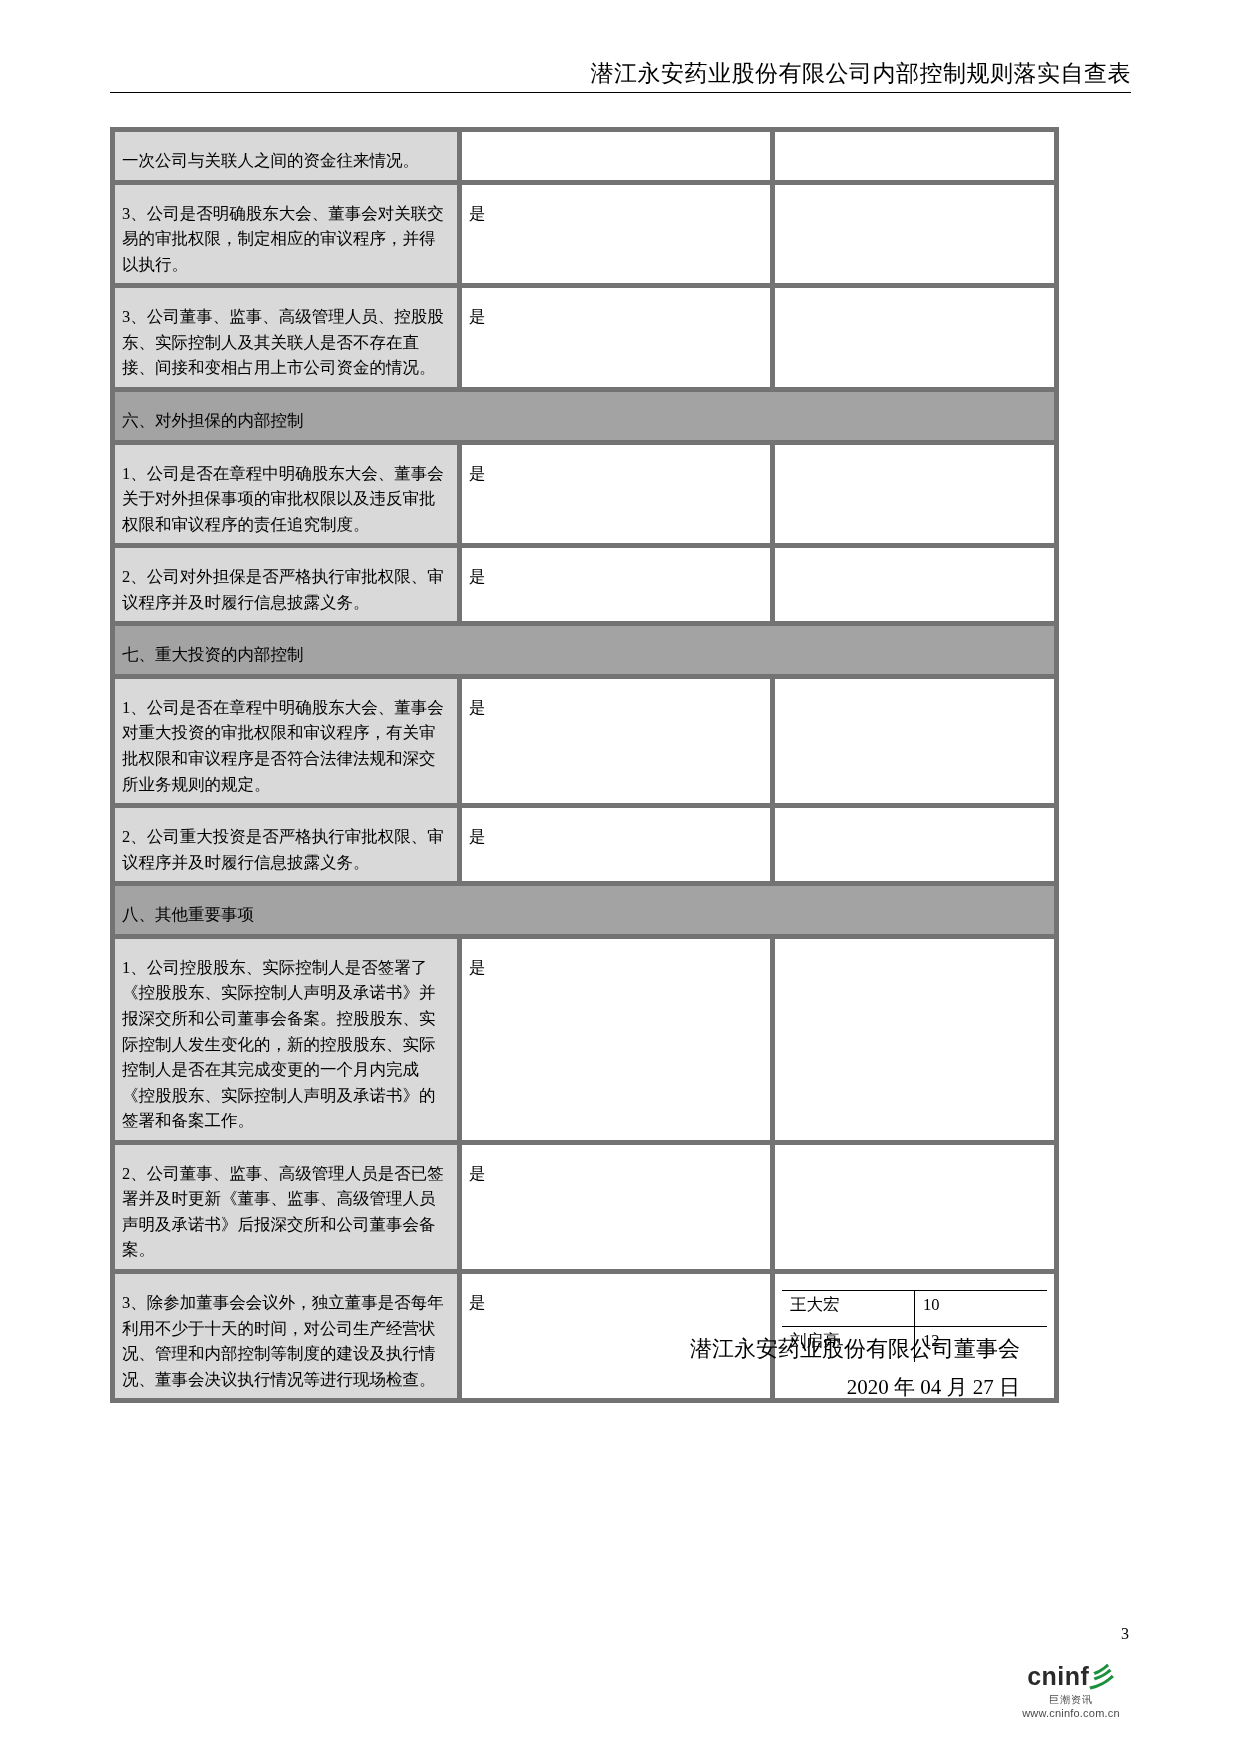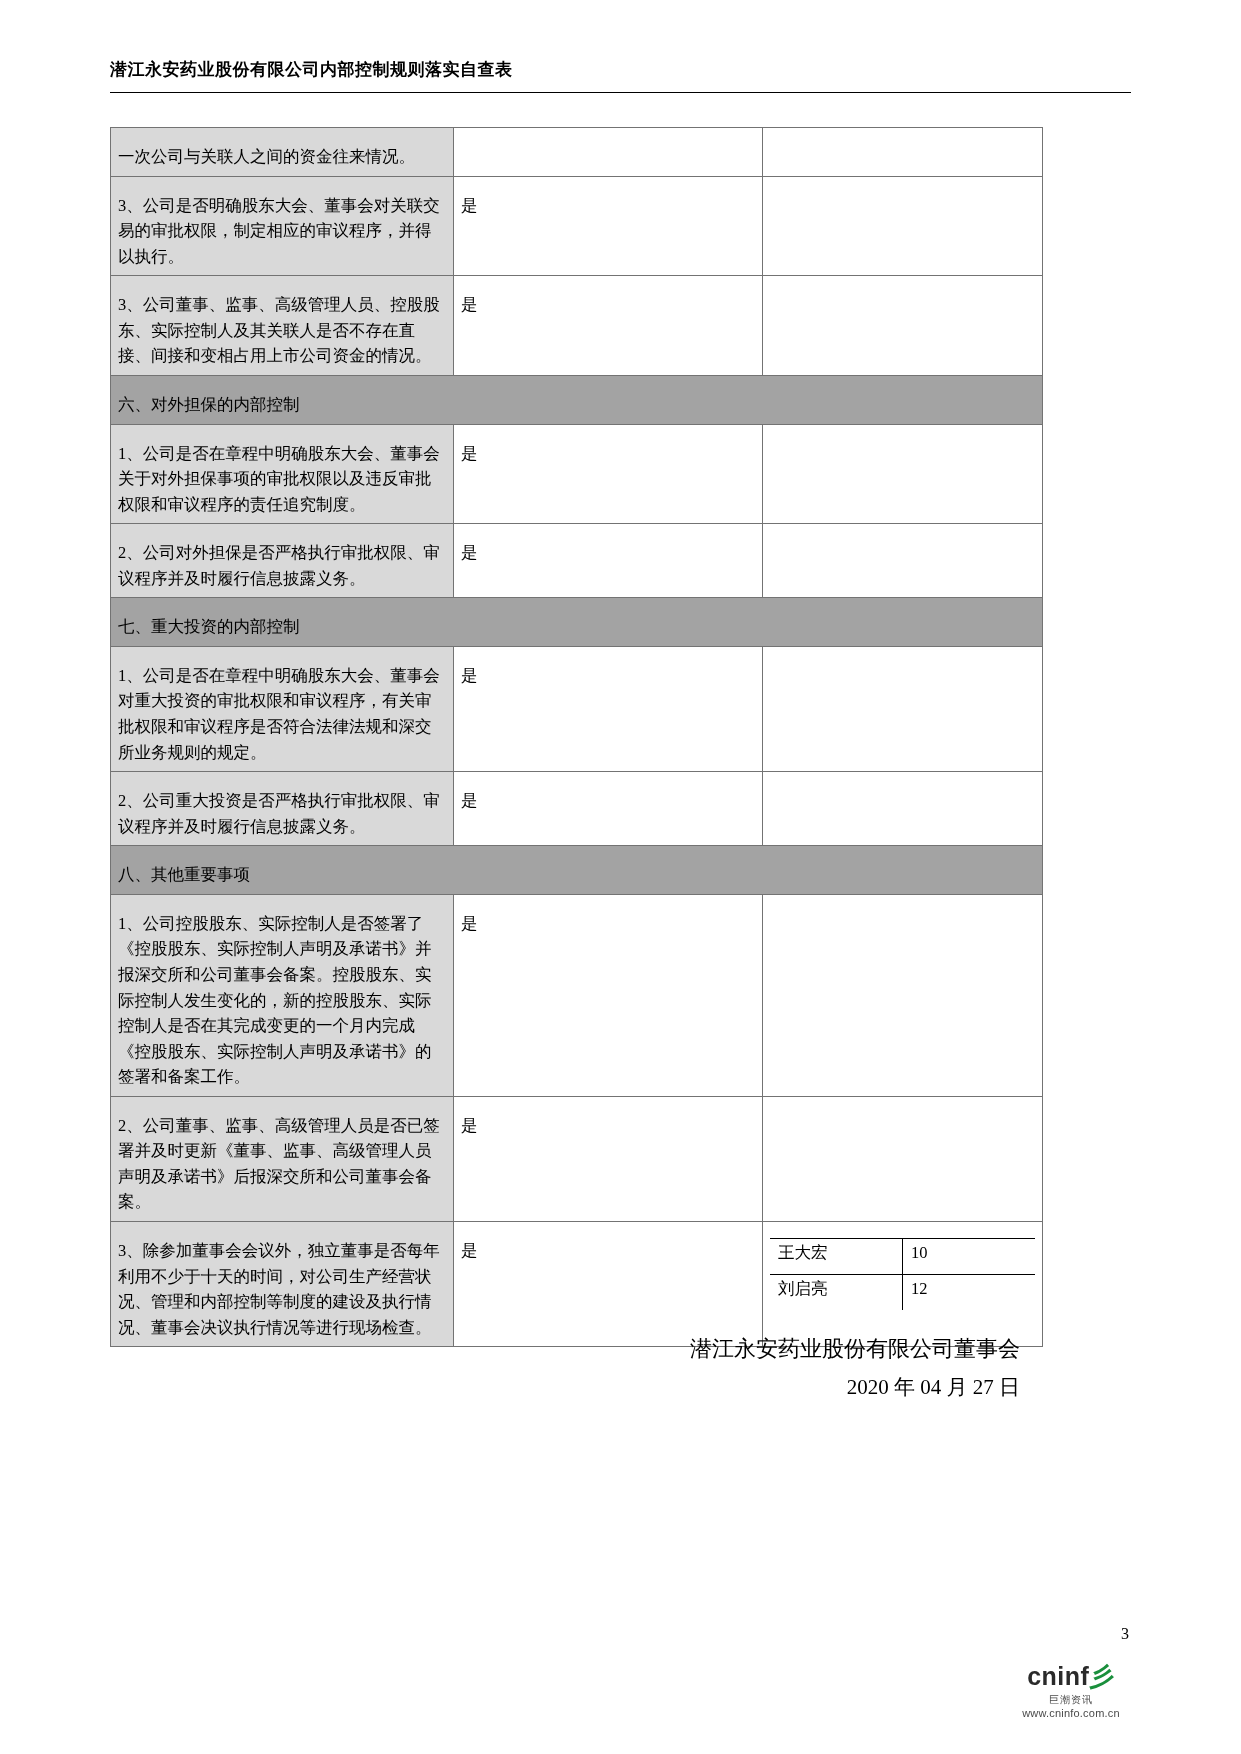--- a/index.html
+++ b/index.html
@@ -19,25 +19,24 @@
     width: 1241px;
     height: 1754px;
     box-sizing: border-box;
   }
   
   .header {
     position: absolute;
     left: 110px;
     top: 58px;
     width: 1021px;
-    text-align: left;
-    font-size: 17px;
+    text-align: right;
+    font-size: 23px;
     font-family: "Liberation Serif", "DejaVu Serif", serif;
     letter-spacing: 0.5px;
-    font-weight: bold;
   }
   .header-rule {
     position: absolute;
     left: 110px;
     top: 92px;
     width: 1021px;
     height: 1px;
     background: #000000;
   }
   
@@ -46,21 +45,21 @@
     left: 110px;
     top: 127px;
     width: 889px;
   }
   table.main {
     border-collapse: collapse;
     width: 889px;
     table-layout: fixed;
   }
   table.main td {
-    border: 1px solid #737373;
+    border: 5px solid #737373;
     vertical-align: top;
     padding: 16px 7px 6px 7px;
     font-size: 16.5px;
     line-height: 1.55;
   }
   td.qcell {
     width: 328px;
     background: #d9d9d9;
   }
   td.acell {

